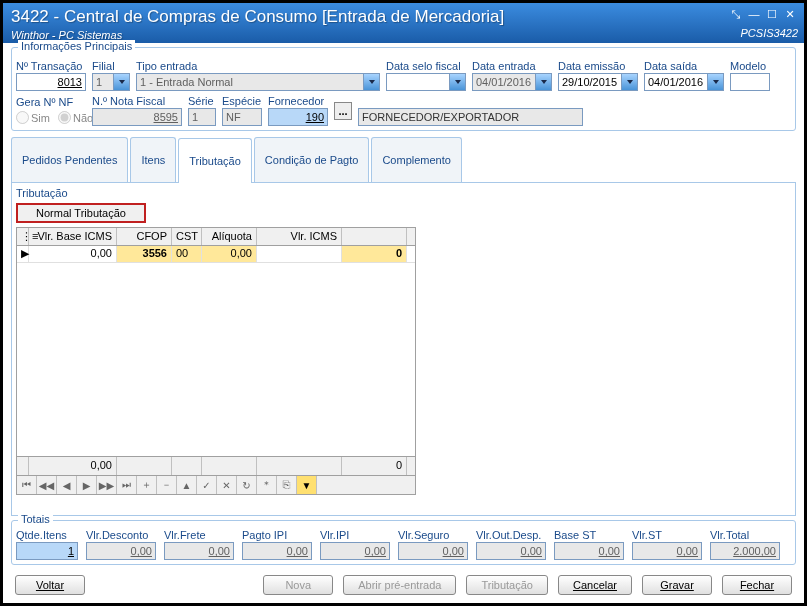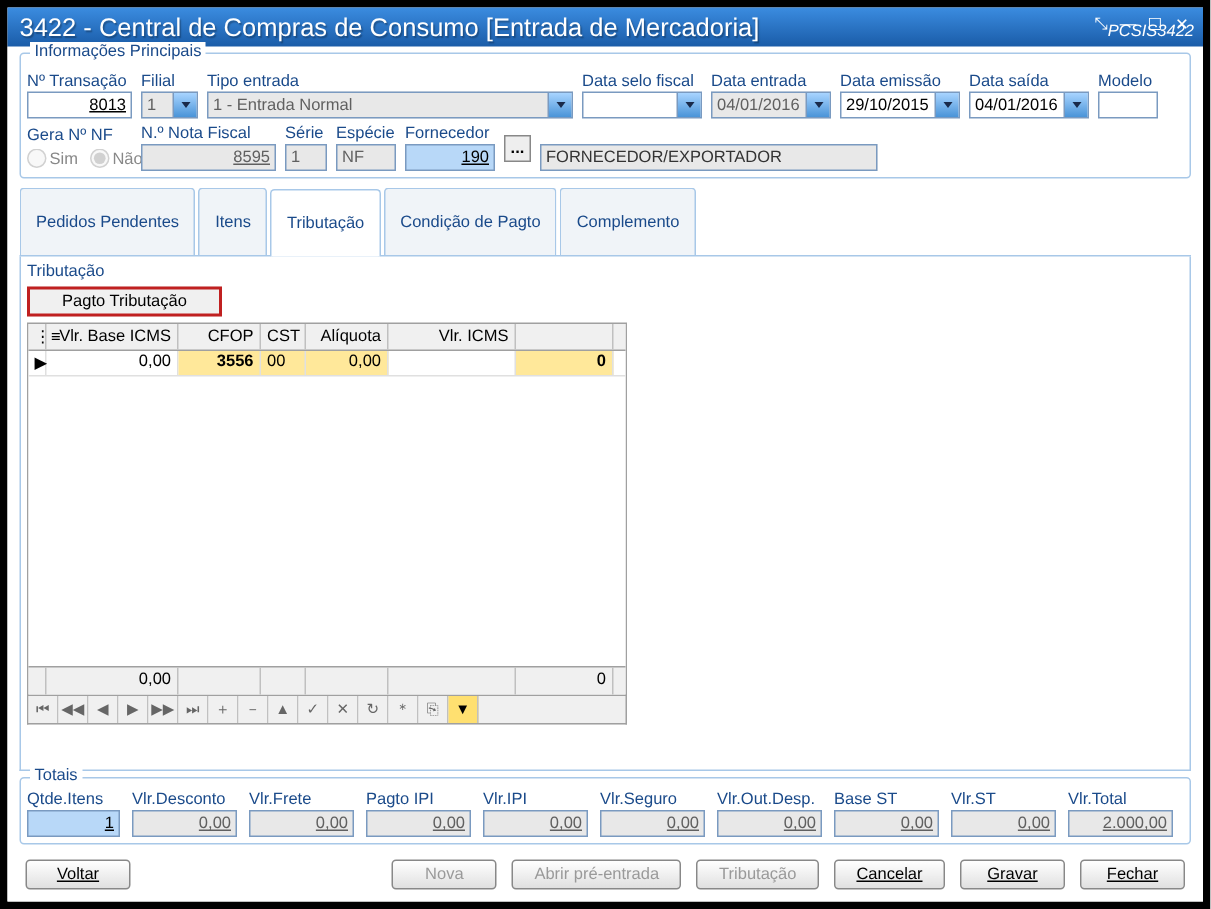--- a/index.html
+++ b/index.html
@@ -1,17 +1,17 @@
 <!DOCTYPE html>
 <html><head>
 <meta charset="utf-8">
 <style>
 * { box-sizing: border-box; margin: 0; padding: 0; font-family: Tahoma, Arial, sans-serif; font-size: 11px; }
 body { background: #fff; }
-.window { width: 807px; height: 606px; background: #fff; border: 5px solid #000000; display: flex; flex-direction: column; }
+.window { width: 807px; height: 606px; background: #fff; border: 3px solid #000000; display: flex; flex-direction: column; }
 .titlebar { background: linear-gradient(to bottom, #3b8ce0 0%, #1a5ca8 100%); color: #fff; padding: 4px 8px 2px 8px; position: relative; }
 .titlebar .title { font-size: 17px; font-weight: normal; text-shadow: 1px 1px 1px rgba(0,0,0,0.3); }
 .titlebar .subtitle { font-size: 11px; font-style: italic; margin-top: 2px; text-shadow: 1px 1px 1px rgba(0,0,0,0.3); }
 .titlebar .code { position: absolute; right: 6px; bottom: 4px; font-size: 11px; font-style: italic; }
 .titlebar .controls { position: absolute; right: 6px; top: 4px; display: flex; gap: 2px; }
 .titlebar .controls span { width: 16px; height: 14px; display: inline-flex; align-items: center; justify-content: center; font-size: 11px; cursor: pointer; color: #fff; }
 .body { flex: 1; padding: 4px 8px; display: flex; flex-direction: column; background: #fff; }
 .fieldset { border: 1px solid #a8c8e8; border-radius: 3px; padding: 2px 4px 4px 4px; margin-bottom: 4px; position: relative; }
 .fieldset-label { position: absolute; top: -8px; left: 6px; background: #fff; padding: 0 3px; font-weight: normal; color: #1a4a8a; font-size: 11px; }
 .row { display: flex; gap: 6px; align-items: flex-end; margin-top: 10px; }
@@ -56,20 +56,21 @@
 .c-aliq { width: 55px; text-align: right; }
 .c-icms { width: 85px; text-align: right; }
 .c-last { width: 65px; text-align: right; }
 </style>
 </head>
 <body>
 
 <div class="window">
   <div class="titlebar">
     <div class="title">3422 - Central de Compras de Consumo [Entrada de Mercadoria]</div>
+    <div class="subtitle">Winthor - PC Sistemas</div>
     <div class="code">PCSIS3422</div>
     <div class="controls">
       <span>⤡</span>
       <span>—</span>
       <span>☐</span>
       <span>✕</span>
     </div>
   </div>
 
   <div class="body">
@@ -153,21 +154,21 @@
     <div class="tabs">
       <div class="tab">Pedidos Pendentes</div>
       <div class="tab">Itens</div>
       <div class="tab active">Tributação</div>
       <div class="tab">Condição de Pagto</div>
       <div class="tab">Complemento</div>
     </div>
 
     <div class="tabpanel">
       <div class="subtitlelbl">Tributação</div>
-      <div class="gerar-btn">Pagto Tributação</div>
+      <div class="gerar-btn">Normal Tributação</div>
 
       <div class="gridwrap">
         <div class="gridhead">
           <div class="c-ind">⋮≡</div>
           <div class="c-base">Vlr. Base ICMS</div>
           <div class="c-cfop">CFOP</div>
           <div class="c-cst">CST</div>
           <div class="c-aliq">Alíquota</div>
           <div class="c-icms">Vlr. ICMS</div>
           <div class="c-last"></div>

